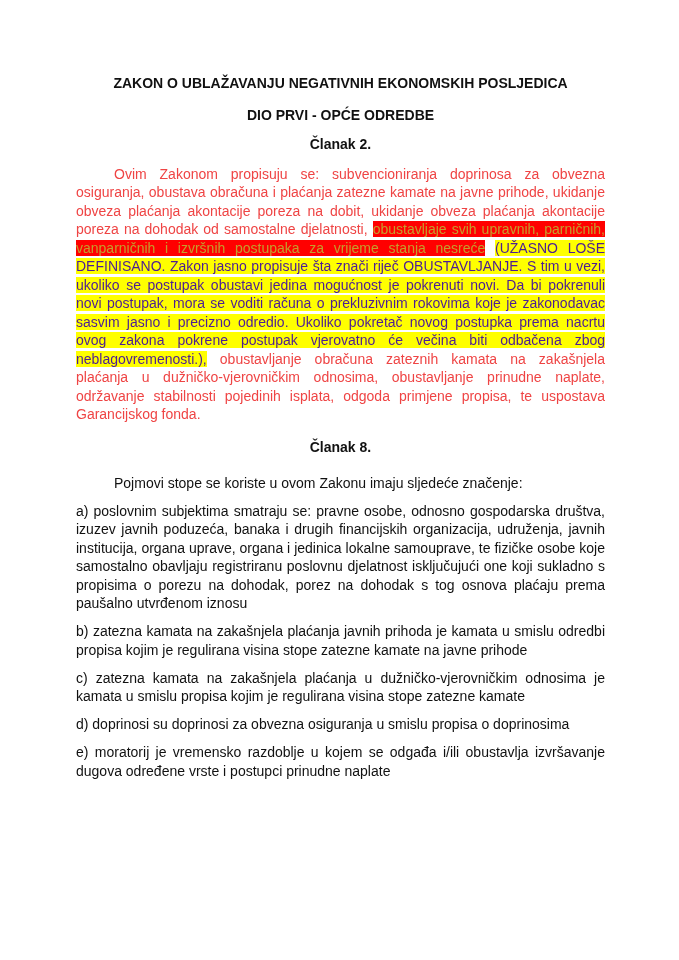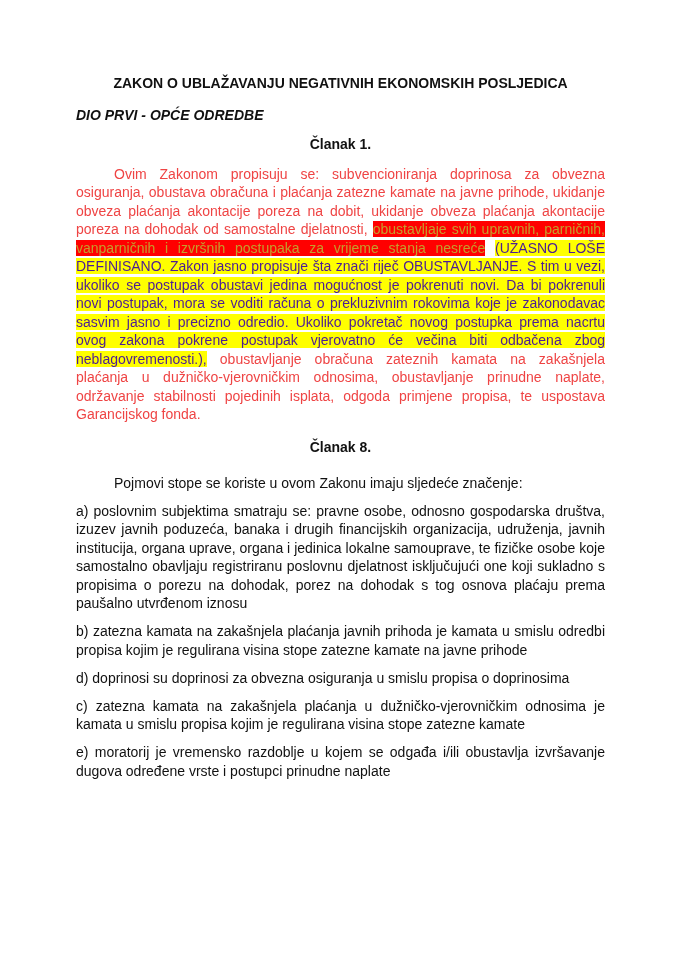--- a/index.html
+++ b/index.html
@@ -24,23 +24,22 @@
     font-size: 14px;
     line-height: 18.5px;
   }
   .doc-title {
     text-align: center;
     font-weight: bold;
     margin: 0 0 13px 0;
   }
   .part-heading {
     font-weight: bold;
-    text-align: left;
+    text-align: center;
     margin: 0 0 11px 0;
-    font-style: italic;
   }
   .article-heading {
     text-align: center;
     font-weight: bold;
     margin: 0 0 11px 0;
   }
   .article-heading .line {
     display: block;
   }
   .body-par {
@@ -77,33 +76,33 @@
 <body>
 
 <div class="page">
   <div class="content">
 
     <div class="doc-title">ZAKON O UBLAŽAVANJU NEGATIVNIH EKONOMSKIH POSLJEDICA</div>
 
     <div class="part-heading">DIO PRVI - OPĆE ODREDBE</div>
 
     <div class="article-heading">
-      <span class="line">Članak 1.</span>
+      <span class="line">Članak 2.</span>
     </div>
 
     <p class="body-par indent"><span class="run-normal">Ovim Zakonom propisuju se: subvencioniranja doprinosa za obvezna osiguranja, obustava obračuna i plaćanja zatezne kamate na javne prihode, ukidanje obveza plaćanja akontacije poreza na dobit, ukidanje obveza plaćanja akontacije poreza na dohodak od samostalne djelatnosti, </span><span class="run-red">obustavljaje svih upravnih, parničnih, vanparničnih i izvršnih postupaka za vrijeme stanja nesreće</span><span class="run-normal"> </span><span class="run-yellow">(UŽASNO LOŠE DEFINISANO. Zakon jasno propisuje šta znači riječ OBUSTAVLJANJE. S tim u vezi, ukoliko se postupak obustavi jedina mogućnost je pokrenuti novi. Da bi pokrenuli novi postupak, mora se voditi računa o prekluzivnim rokovima koje je zakonodavac sasvim jasno i precizno odredio. Ukoliko pokretač novog postupka prema nacrtu ovog zakona pokrene postupak vjerovatno će večina biti odbačena zbog neblagovremenosti.),</span><span class="run-normal"> obustavljanje obračuna zateznih kamata na zakašnjela plaćanja u dužničko-vjerovničkim odnosima, obustavljanje prinudne naplate, održavanje stabilnosti pojedinih isplata, odgoda primjene propisa, te uspostava Garancijskog fonda.</span></p>
 
     <div class="article-heading mt-article2">
       <span class="line">Članak 8.</span>
     </div>
 
     <p class="body-par indent intro-par">Pojmovi stope se koriste u ovom Zakonu imaju sljedeće značenje:</p>
 
     <div>
         <p class="definition">a) poslovnim subjektima smatraju se: pravne osobe, odnosno gospodarska društva, izuzev javnih poduzeća, banaka i drugih financijskih organizacija, udruženja, javnih institucija, organa uprave, organa i jedinica lokalne samouprave, te fizičke osobe koje samostalno obavljaju registriranu poslovnu djelatnost isključujući one koji sukladno s propisima o porezu na dohodak, porez na dohodak s tog osnova plaćaju prema paušalno utvrđenom iznosu</p>
         <p class="definition">b) zatezna kamata na zakašnjela plaćanja javnih prihoda je kamata u smislu odredbi propisa kojim je regulirana visina stope zatezne kamate na javne prihode</p>
+        <p class="definition">c) zatezna kamata na zakašnjela plaćanja u dužničko-vjerovničkim odnosima je kamata u smislu propisa kojim je regulirana visina stope zatezne kamate</p>
         <p class="definition">d) doprinosi su doprinosi za obvezna osiguranja u smislu propisa o doprinosima</p>
-        <p class="definition">c) zatezna kamata na zakašnjela plaćanja u dužničko-vjerovničkim odnosima je kamata u smislu propisa kojim je regulirana visina stope zatezne kamate</p>
         <p class="definition">e) moratorij je vremensko razdoblje u kojem se odgađa i/ili obustavlja izvršavanje dugova određene vrste i postupci prinudne naplate</p>
       </div>
 
   </div>
 </div>
 
 </body></html>

